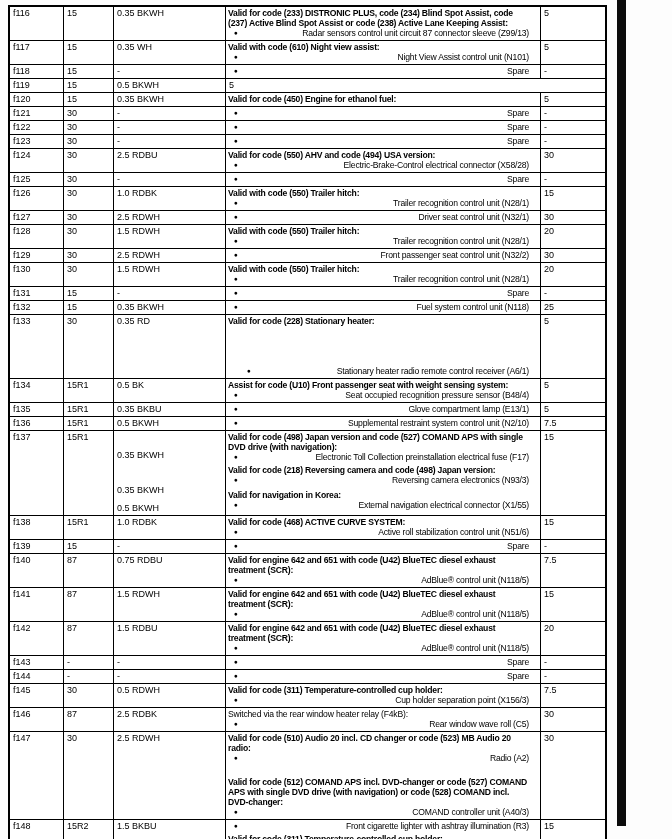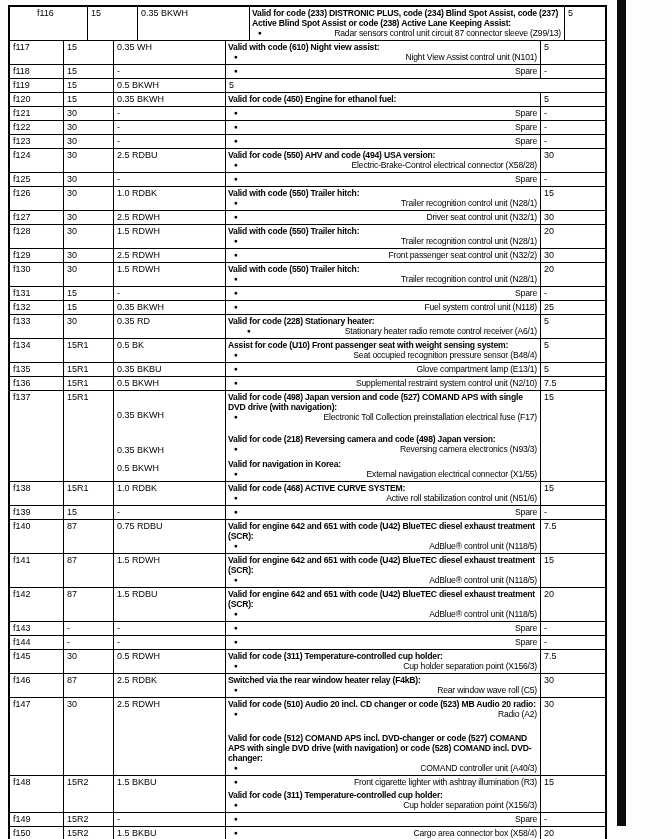--- a/index.html
+++ b/index.html
@@ -13,44 +13,44 @@
   }
   .table-wrap {
     position: absolute;
     left: 8px;
     top: 5px;
     width: 599px;
     border: 2px solid #000;
     background: #fff;
   }
   .t-row { display: flex; align-items: stretch; border-top: 1.5px solid #000; }
-  .t-row:first-child { border-top: 0; margin-left: 24px; }
+  .t-row:first-child { border-top: 0; }
   .cell {
     border-right: 1.5px solid #000;
     padding: 1px 2px 2px 3px;
     font-size: 9px;
     line-height: 10px;
     min-height: 12px;
   }
   .c-fuse { flex: 0 0 54px; width: 54px; }
   .c-term { flex: 0 0 50px; width: 50px; }
   .c-wire { flex: 0 0 112px; width: 112px; }
   .c-desc {
     flex: 0 0 315px; width: 315px;
     font-size: 8.6px;
     letter-spacing: -0.2px;
-    padding: 1px 3px 2px 2px;
+    padding: 1px 11px 2px 2px;
   }
   .c-amp { flex: 1 1 auto; border-right: 0; }
   .d-line { }
   .d-bold { font-weight: 700; }
-  .d-plain { font-weight: 700; }
+  .d-plain { font-weight: 400; }
   .d-bullet { display: flex; padding-left: 5px; font-weight: 400; justify-content: space-between; }
   .d-bullet .glyph { flex: 0 0 15px; font-size: 6.5px; line-height: 10px; padding-left: 1px; }
-  .d-bullet2 { padding-left: 18px; }
+  .d-bullet2 { padding-left: 18px; margin-top: 40px; }
   .wire-line { white-space: nowrap; }
   .edge-bar {
     position: absolute;
     left: 617px;
     top: 0;
     width: 9px;
     height: 826px;
     background: #0b0b0b;
   }
 </style>
@@ -317,21 +317,21 @@
           <div class="wire-line" style="margin-top: 18px;">0.35 BKWH</div>
           <div class="wire-line" style="margin-top: 25px;">0.35 BKWH</div>
           <div class="wire-line" style="margin-top: 8px;">0.5 BKWH</div>
         </div>
         <div class="cell c-desc">
           <div class="d-line d-bold">Valid for code (498) Japan version and code (527) COMAND APS with single DVD drive (with navigation):</div>
           <div class="d-line d-bullet">
             <span class="glyph">●</span>
             <span class="btext">Electronic Toll Collection preinstallation electrical fuse (F17)</span>
           </div>
-          <div class="d-line d-bold" style="margin-top: 12px;">Valid for code (218) Reversing camera and code (498) Japan version:</div>
+          <div class="d-line d-bold" style="margin-top: 3px;">Valid for code (218) Reversing camera and code (498) Japan version:</div>
           <div class="d-line d-bullet">
             <span class="glyph">●</span>
             <span class="btext">Reversing camera electronics (N93/3)</span>
           </div>
           <div class="d-line d-bold" style="margin-top: 5px;">Valid for navigation in Korea:</div>
           <div class="d-line d-bullet">
             <span class="glyph">●</span>
             <span class="btext">External navigation electrical connector (X1/55)</span>
           </div>
         </div>

